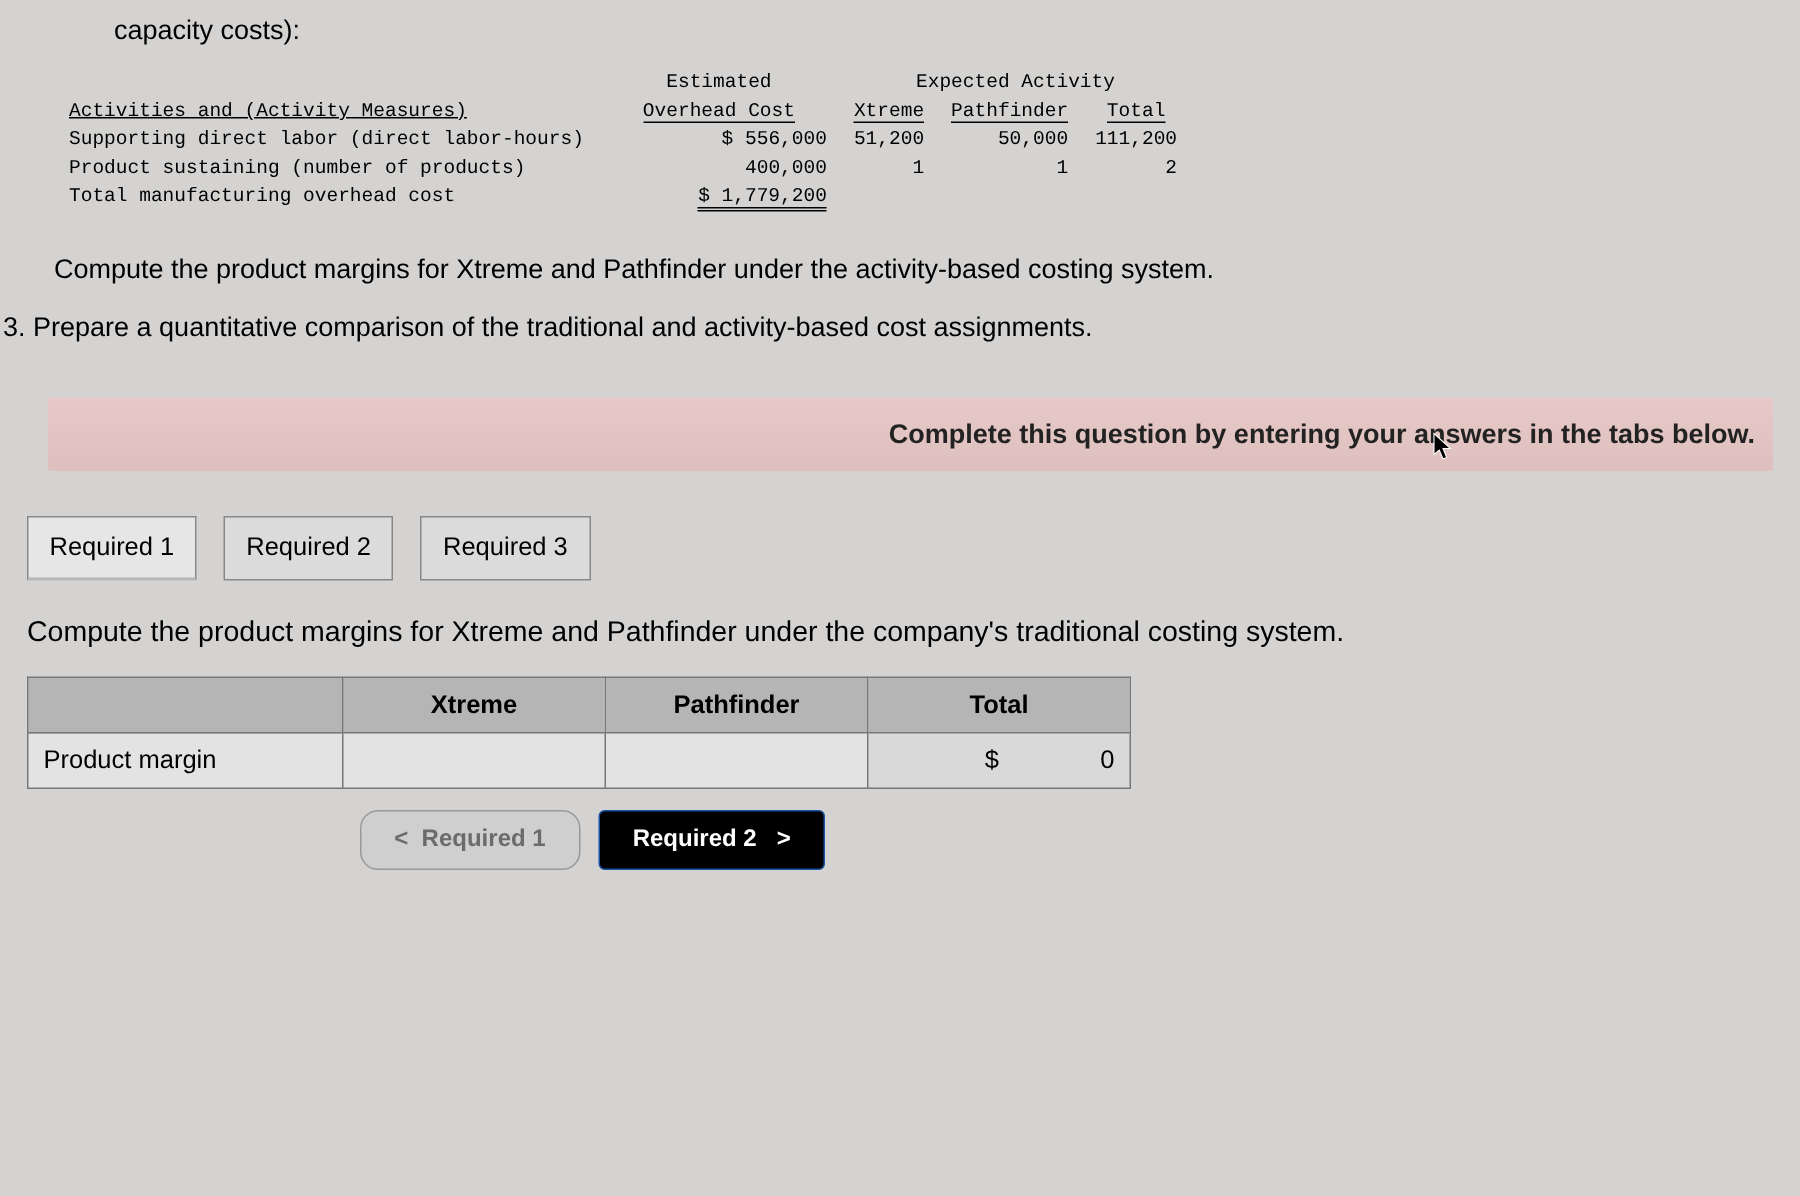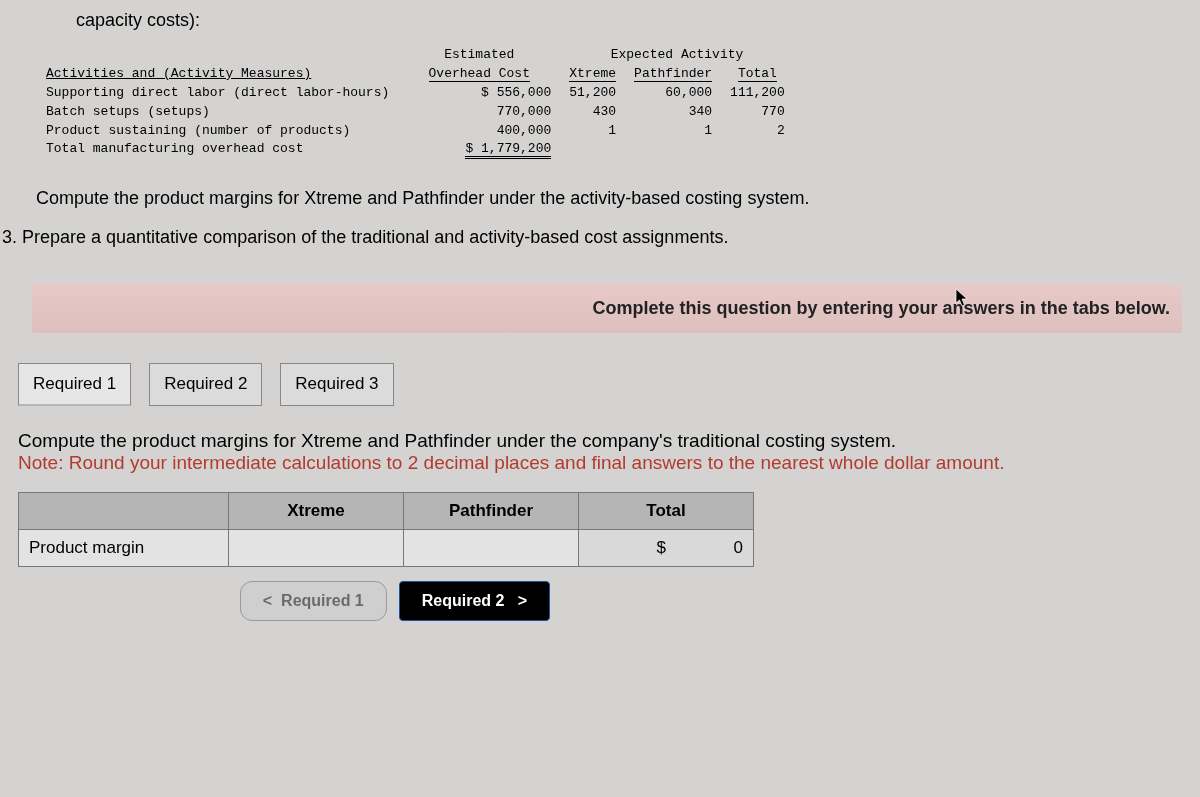--- a/index.html
+++ b/index.html
@@ -118,29 +118,22 @@
     <td><u>Activities and (Activity Measures)</u></td>
     <td class="hdr-c"><span style="border-bottom:1.5px solid #000">Overhead Cost</span></td>
     <td class="hdr-c"><span style="border-bottom:1.5px solid #000">Xtreme</span></td>
     <td class="hdr-c"><span style="border-bottom:1.5px solid #000">Pathfinder</span></td>
     <td class="hdr-c"><span style="border-bottom:1.5px solid #000">Total</span></td>
   </tr>
   <tr>
     <td>Supporting direct labor (direct labor-hours)</td>
     <td class="num">$ 556,000</td>
     <td class="num">51,200</td>
-    <td class="num">60,000</td>
+    <td class="num">50,000</td>
     <td class="num">111,200</td>
-  </tr>
-  <tr>
-    <td>Batch setups (setups)</td>
-    <td class="num">770,000</td>
-    <td class="num">430</td>
-    <td class="num">340</td>
-    <td class="num">770</td>
   </tr>
   <tr>
     <td>Product sustaining (number of products)</td>
     <td class="num">400,000</td>
     <td class="num">1</td>
     <td class="num">1</td>
     <td class="num">2</td>
   </tr>
   <tr>
     <td>Total manufacturing overhead cost</td>
@@ -164,21 +157,20 @@
 <div class="instruction-band">Complete this question by entering your answers in the tabs below.</div>
 
 <div class="tab-row">
   <div class="tab active">Required 1</div>
   <div class="tab">Required 2</div>
   <div class="tab">Required 3</div>
 </div>
 
 <div class="tab-content">
   <span>Compute the product margins for Xtreme and Pathfinder under the company's traditional costing system.</span><br>
-  <span class="note">Note: Round your intermediate calculations to 2 decimal places and final answers to the nearest whole dollar amount.</span>
 </div>
 
 <table class="answer-table">
   <tbody>
       <tr>
     <th class="lbl dotted-top dotted-side"></th>
     <th class="in-cell dotted-top">Xtreme</th>
     <th class="in-cell dotted-top">Pathfinder</th>
     <th class="in-cell dotted-top dotted-side">Total</th>
   </tr>

